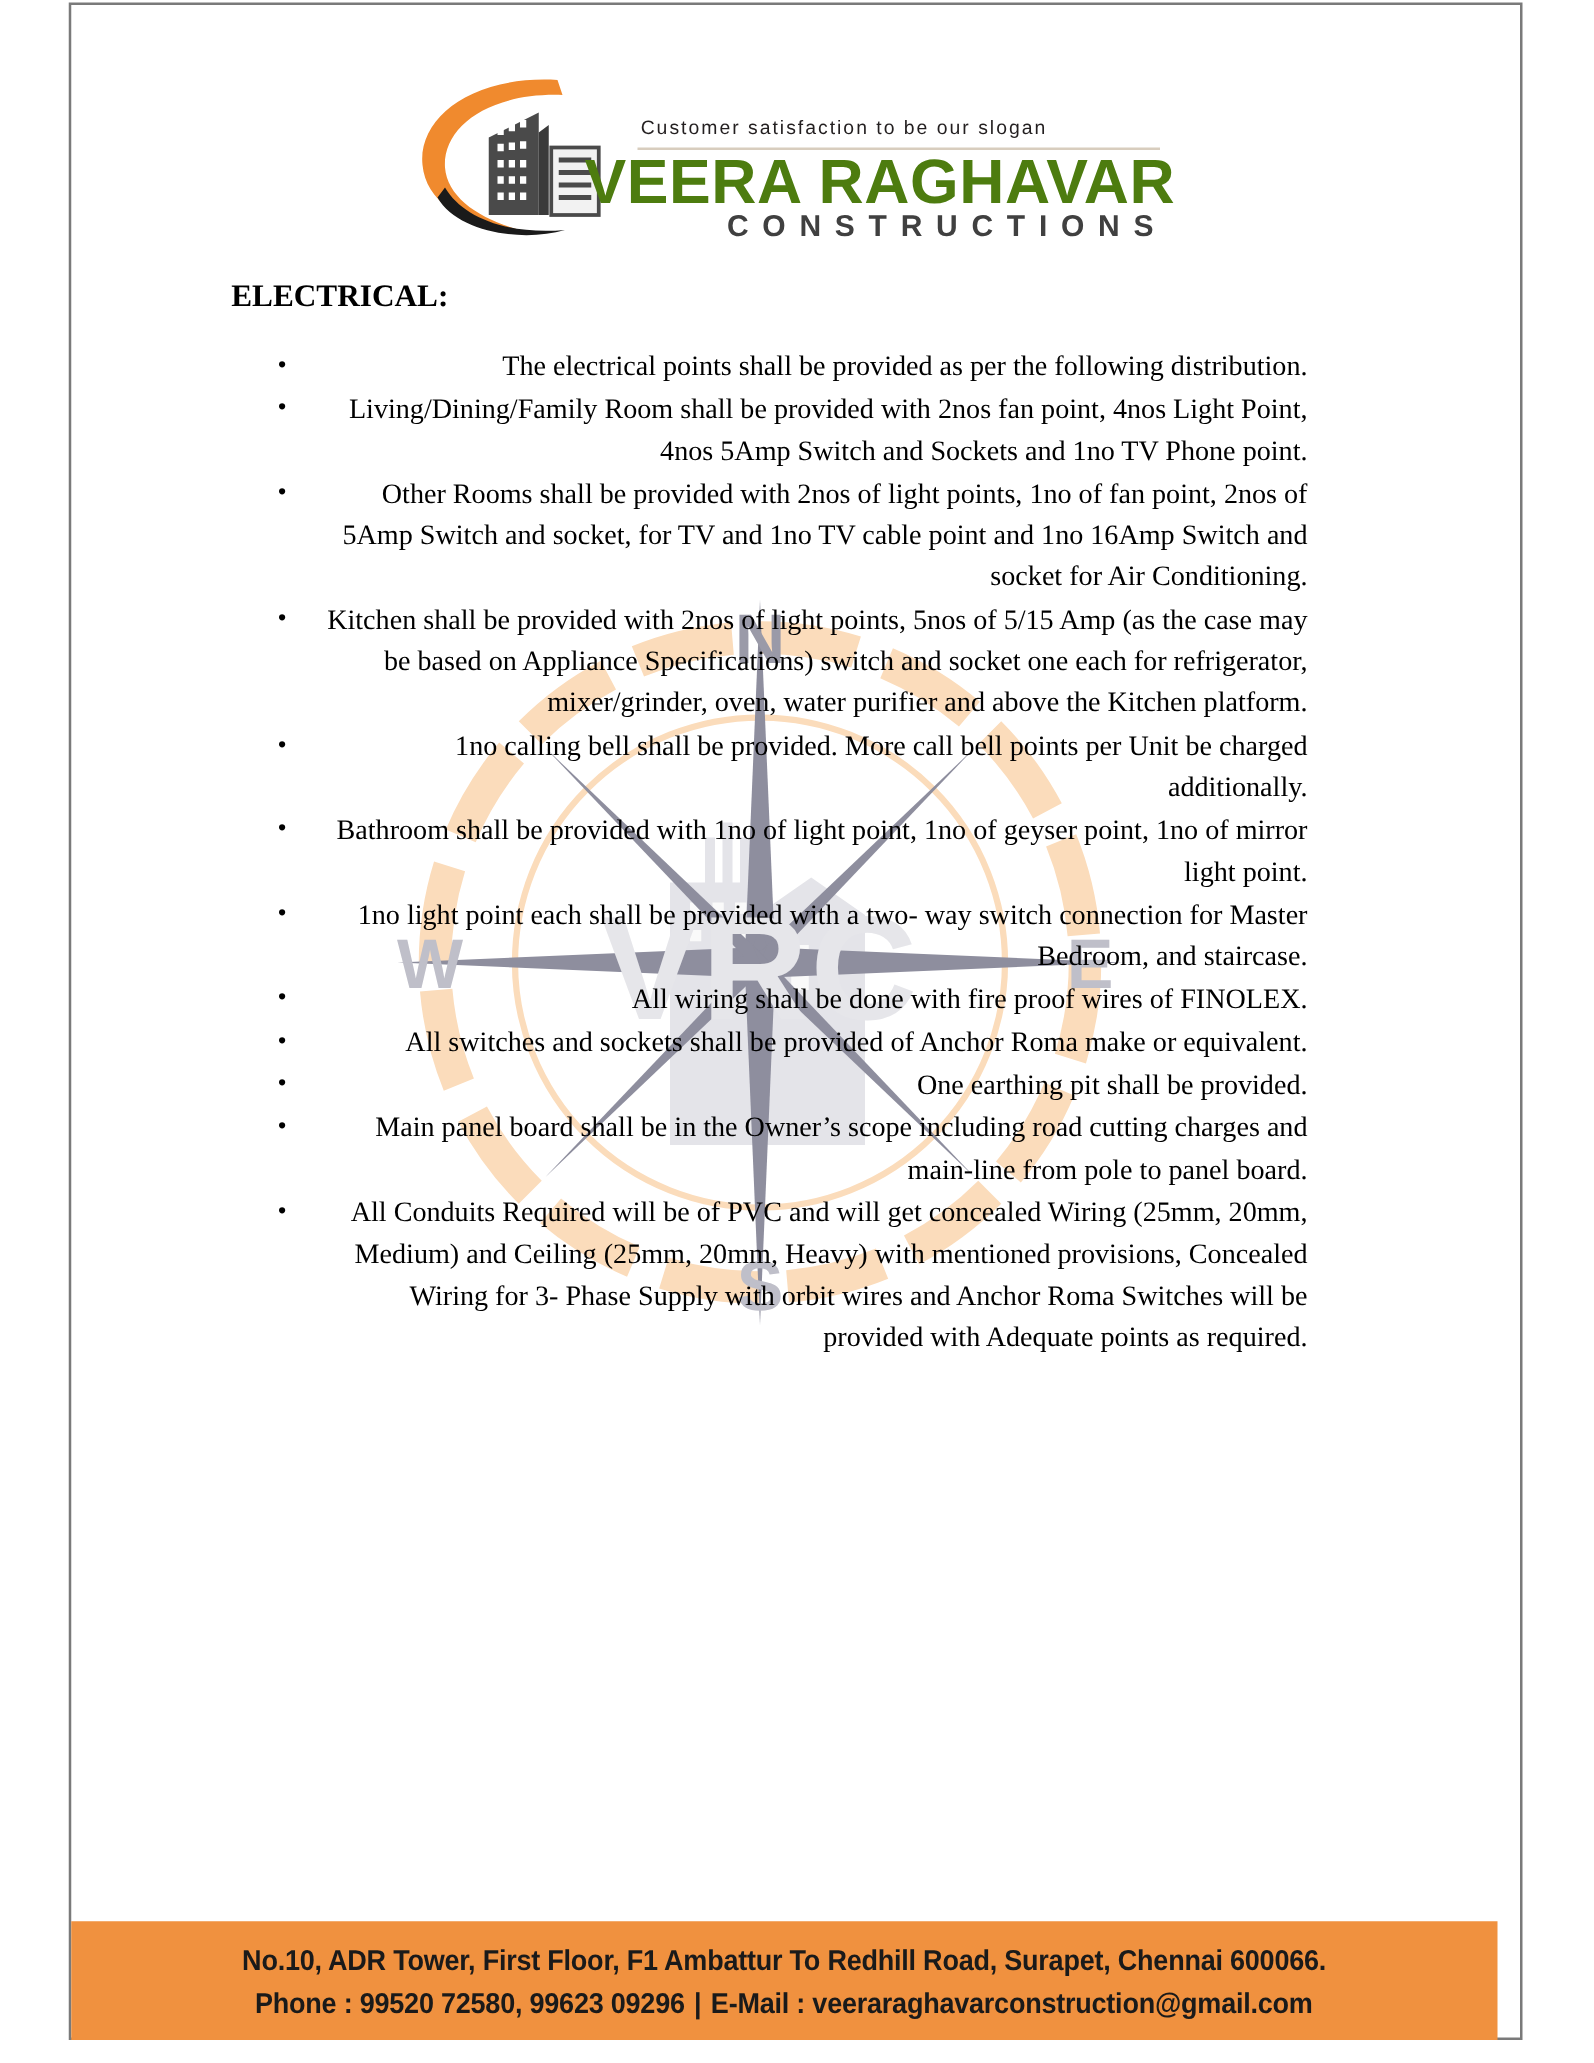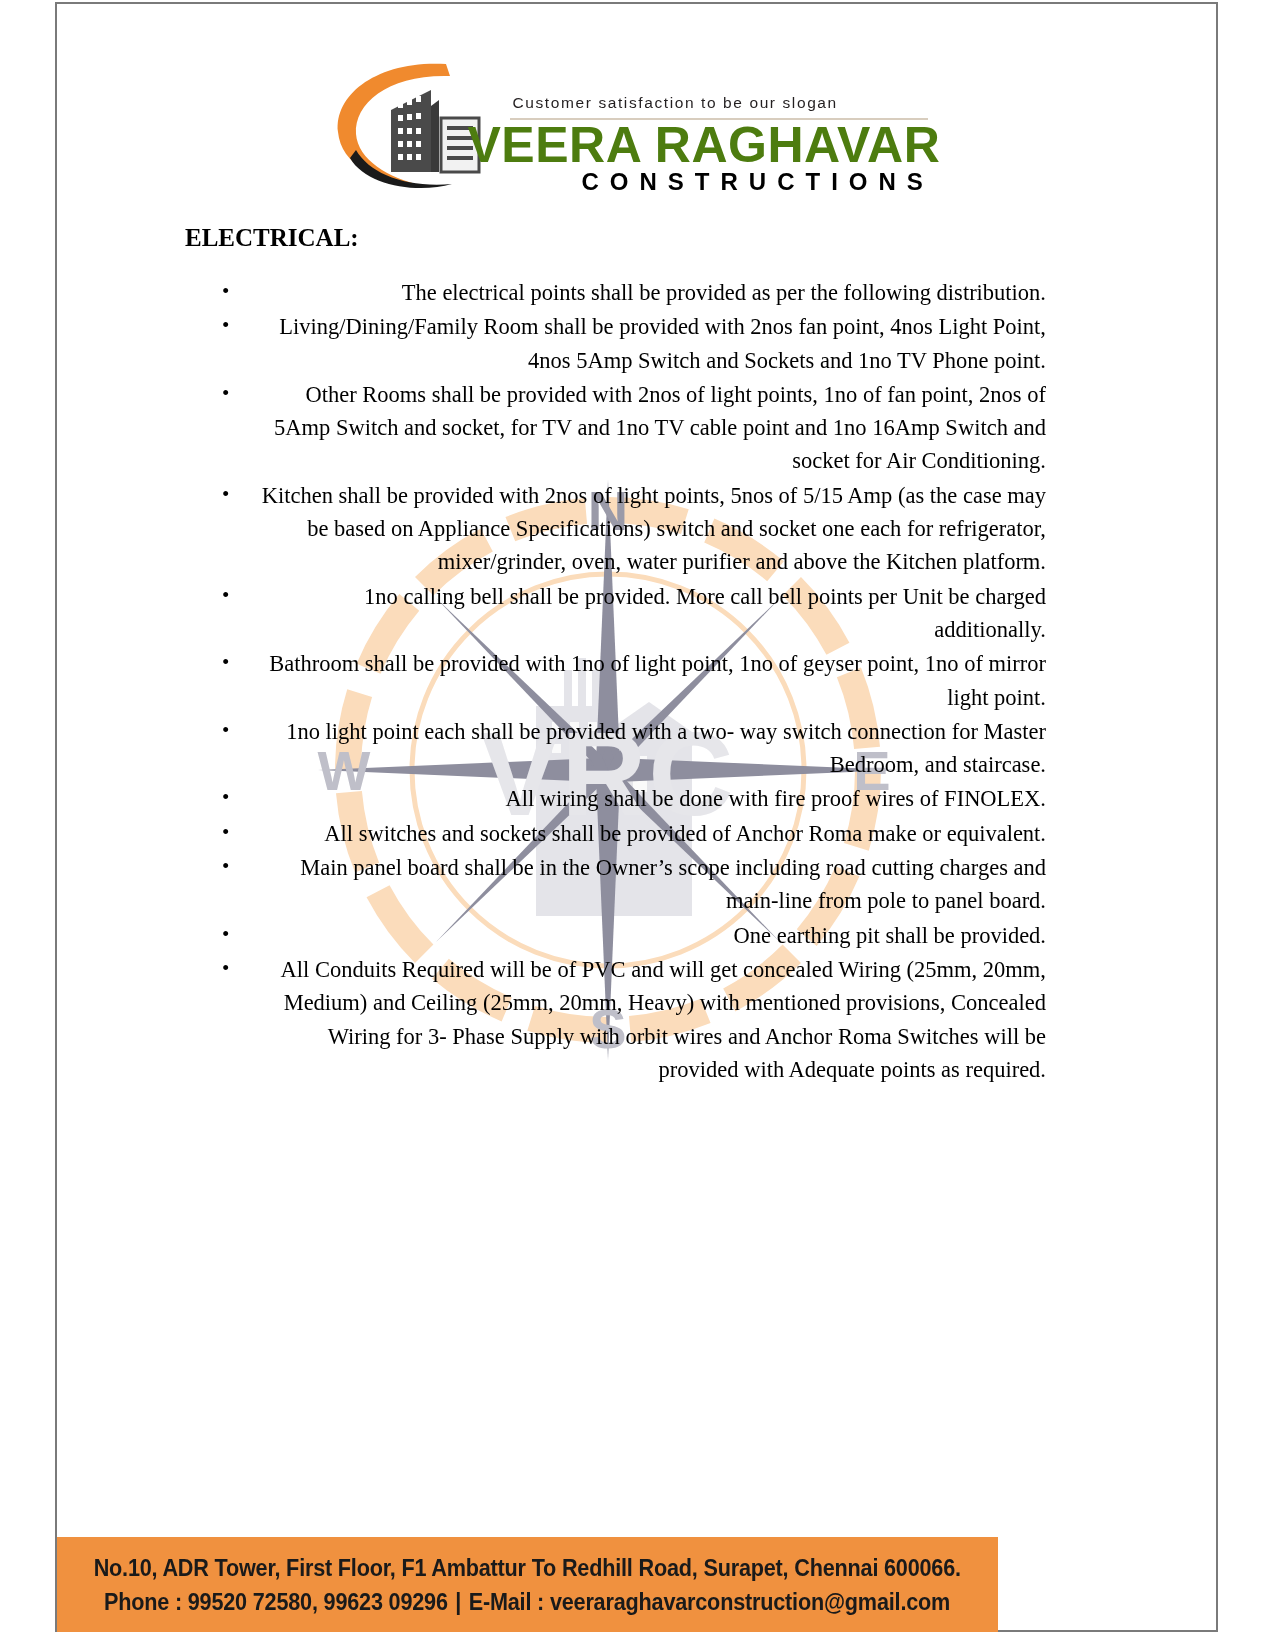--- a/index.html
+++ b/index.html
@@ -98,21 +98,21 @@
     white-space: nowrap;
   }
   .logo-sub {
     position: absolute;
     left: 254px;
     top: 122px;
     font-family: "Liberation Sans", sans-serif;
     font-weight: bold;
     font-size: 24px;
     letter-spacing: 11px;
-    color: #000000;
+    color: #404040;
     white-space: nowrap;
   }
 
   
   #content {
     position: absolute;
     left: 0;
     top: 0;
     width: 1275px;
     z-index: 2;
@@ -154,21 +154,21 @@
     font-size: 21px;
     line-height: 33.3px;
     color: #000000;
   }
 
   
   #footer-bar {
     position: absolute;
     left: 57px;
     top: 1537px;
-    width: 941px;
+    width: 1141px;
     height: 95px;
     background: #F0913F;
     z-index: 4;
     display: flex;
     flex-direction: column;
     align-items: center;
     justify-content: center;
   }
   .footer-line {
     font-family: "Liberation Sans", sans-serif;
@@ -294,22 +294,22 @@
   <ul id="bullet-list">
       <li>The electrical points shall be provided as per the following distribution.</li>
       <li>Living/Dining/Family Room shall be provided with 2nos fan point, 4nos Light Point, 4nos 5Amp Switch and Sockets and 1no TV Phone point.</li>
       <li>Other Rooms shall be provided with 2nos of light points, 1no of fan point, 2nos of 5Amp Switch and socket, for TV and 1no TV cable point and 1no 16Amp Switch and socket for Air Conditioning.</li>
       <li>Kitchen shall be provided with 2nos of light points, 5nos of 5/15 Amp (as the case may be based on Appliance Specifications) switch and socket one each for refrigerator, mixer/grinder, oven, water purifier and above the Kitchen platform.</li>
       <li>1no calling bell shall be provided. More call bell points per Unit be charged additionally.</li>
       <li>Bathroom shall be provided with 1no of light point, 1no of geyser point, 1no of mirror light point.</li>
       <li>1no light point each shall be provided with a two- way switch connection for Master Bedroom, and staircase.</li>
       <li>All wiring shall be done with fire proof wires of FINOLEX.</li>
       <li>All switches and sockets shall be provided of Anchor Roma make or equivalent.</li>
+      <li>One earthing pit shall be provided.</li>
       <li>Main panel board shall be in the Owner’s scope including road cutting charges and main-line from pole to panel board.</li>
-      <li>One earthing pit shall be provided.</li>
       <li>All Conduits Required will be of PVC and will get concealed Wiring (25mm, 20mm, Medium) and Ceiling (25mm, 20mm, Heavy) with mentioned provisions, Concealed Wiring for 3- Phase Supply with orbit wires and Anchor Roma Switches will be provided with Adequate points as required.</li>
     </ul>
 </div>
 
 <div id="footer-bar">
   <div class="footer-line">No.10, ADR Tower, First Floor, F1 Ambattur To Redhill Road, Surapet, Chennai 600066.</div>
   <div class="footer-line">
     <span>Phone : </span><span>99520 72580, 99623 09296</span><span class="sep">|</span><span>E-Mail : </span><span>veeraraghavarconstruction@gmail.com</span>
   </div>
 </div>

